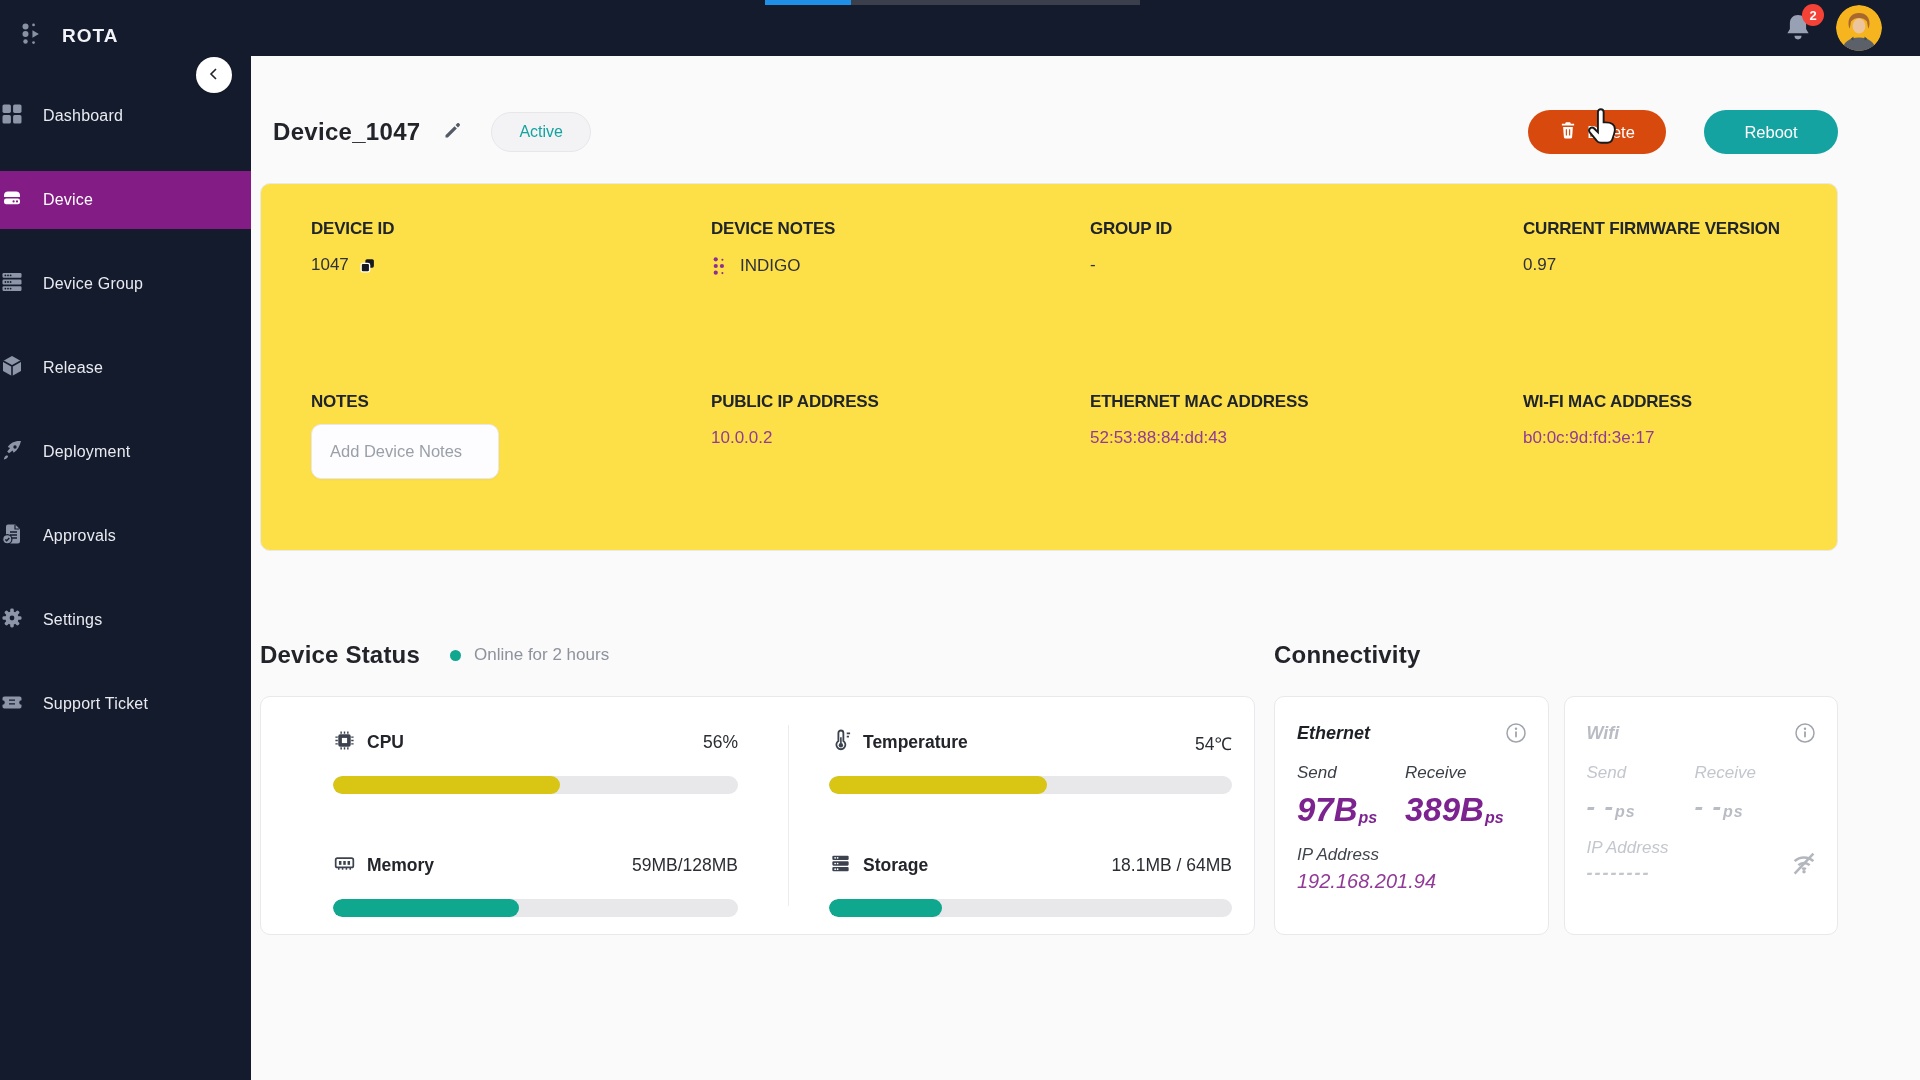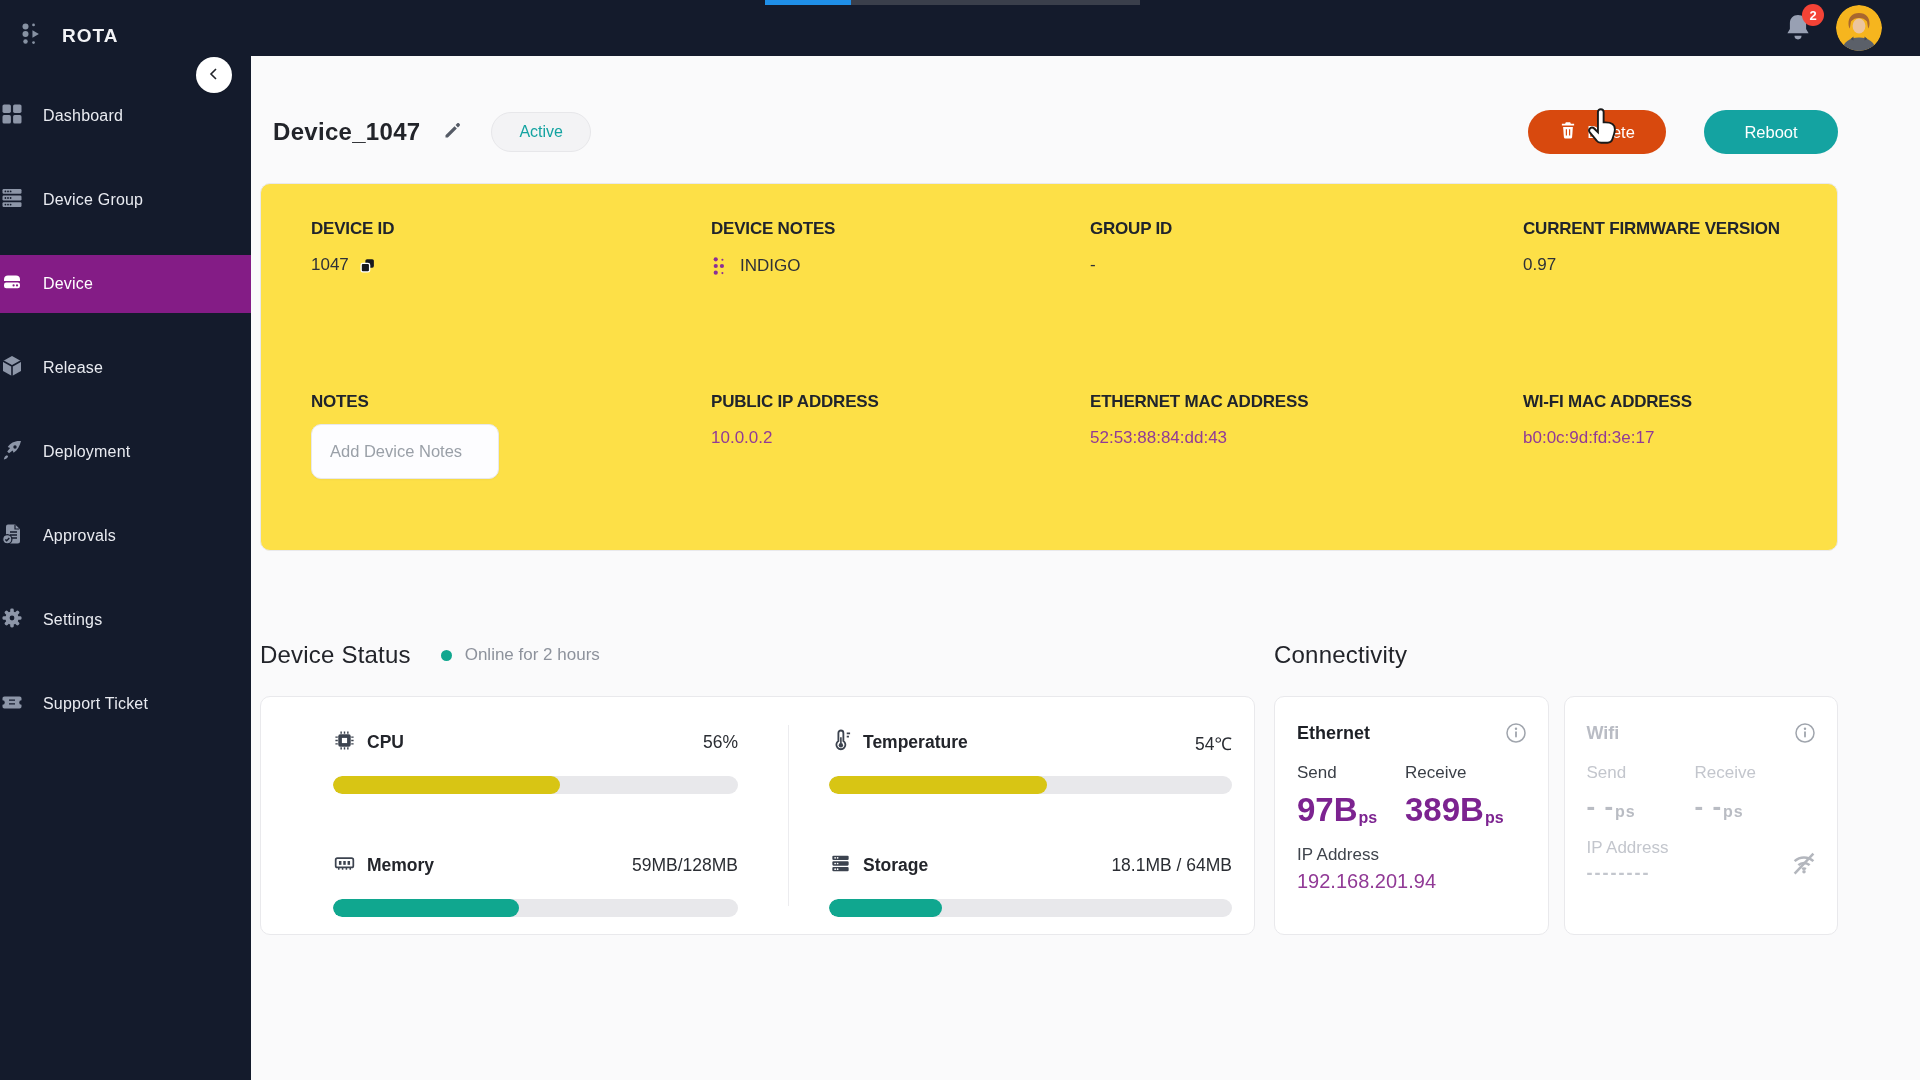--- a/index.html
+++ b/index.html
@@ -80,39 +80,39 @@
   .notes-btn {
     margin-top:12px; width:188px; height:55px; background:#fdfdff; border:1px solid #e8e8ec;
     border-radius:10px; color:#9aa0a8; font-size:16.5px; text-align:left; padding-left:18px;
     font-family:"Liberation Sans",sans-serif; cursor:pointer; box-shadow:0 1px 2px rgba(0,0,0,.03);
   }
   
   .bottom { display:flex; margin-top:89px; }
   .left-col { width:995px; }
   .right-col { margin-left:19px; flex:1; }
   .sec-head { display:flex; align-items:center; height:30px; }
-  .sec-title { font-size:24px; font-weight:400; color:#22242a; letter-spacing:.2px; }
+  .sec-title { font-size:24px; font-weight:700; color:#22242a; letter-spacing:.2px; }
   .online { display:flex; align-items:center; gap:13px; margin-left:30px; }
   .online-dot { width:11px; height:11px; border-radius:50%; background:var(--bar-teal,#10a78f); }
   .online-text { font-size:17px; color:#8d929c; }
   .status-card {
     margin-top:26px; height:239px; background:#fff; border:1px solid #e9e9ec; border-radius:10px;
     position:relative; padding:32px 24px 0 72px;
     display:grid; grid-template-columns:405px 403px; column-gap:91px; row-gap:40px;
   }
   .status-card::after {
     content:""; position:absolute; left:527px; top:28px; bottom:28px; width:1px; background:#ececef;
   }
   .metric-head { display:flex; align-items:center; gap:11px; }
   .m-name { font-size:17.5px; font-weight:700; color:#23252b; }
   .m-value { margin-left:auto; font-size:17.5px; color:#2a2d33; }
   .m-track { margin-top:20px; height:18px; border-radius:9px; background:#e8e8eb; overflow:hidden; }
   .m-fill { height:100%; border-radius:9px; }
   
-  .conn-cards { margin-top:26px; display:flex; gap:15px; }
+  .conn-cards { margin-top:26px; display:flex; gap:15px;font-style:italic; }
   .conn-card {
     flex:1; height:239px; background:#fff; border:1px solid #e9e9ec; border-radius:10px;
     padding:24px 20px 0 22px; position:relative;
   }
   .conn-head { display:flex; align-items:center; }
   .conn-title { font-size:18px; font-weight:700; color:#1d2026; }
   .conn-card.disabled .conn-title { color:#b9bcc4; }
   .info-icon { margin-left:auto; cursor:pointer; display:flex; }
   .sr-grid { display:grid; grid-template-columns:108px auto; margin-top:18px; }
   .sr-label { font-size:17px; color:#3a3f47; }
@@ -182,20 +182,32 @@
     <div class="nav-item">
       <span>
         <svg width="24" height="24" viewBox="0 0 24 24" fill="#8d96a8">
           <rect x="2.5" y="2.5" width="8.4" height="8.4" rx="1.6"></rect>
           <rect x="13.1" y="2.5" width="8.4" height="8.4" rx="1.6"></rect>
           <rect x="2.5" y="13.1" width="8.4" height="8.4" rx="1.6"></rect>
           <rect x="13.1" y="13.1" width="8.4" height="8.4" rx="1.6"></rect>
         </svg>
       </span>
       <span class="nav-label">Dashboard</span>
+    </div>
+
+    <div class="nav-item active">
+      <span>
+        <svg width="24" height="24" viewBox="0 0 24 24">
+          <path d="M4 11V9.5C4 7 5.5 5.5 8 5.5h8c2.5 0 4 1.5 4 4V11z" fill="#ffffff"></path>
+          <rect x="4" y="12.6" width="16" height="5.6" rx="2.2" fill="#ffffff"></rect>
+          <circle cx="13.6" cy="15.4" r="1.1" fill="#841c86"></circle>
+          <circle cx="17" cy="15.4" r="1.1" fill="#841c86"></circle>
+        </svg>
+      </span>
+      <span class="nav-label">Device</span>
     </div>
 
     <div class="nav-item">
       <span>
         <svg width="24" height="24" viewBox="0 0 24 24">
           <g fill="#8d96a8">
             <rect x="2.5" y="3" width="19" height="4.8" rx="1.2"></rect>
             <rect x="2.5" y="9.6" width="19" height="4.8" rx="1.2"></rect>
             <rect x="2.5" y="16.2" width="19" height="4.8" rx="1.2"></rect>
           </g>
@@ -206,32 +218,20 @@
             <circle cx="5.4" cy="12" r=".9"></circle>
               <circle cx="8" cy="12" r=".9"></circle>
               <circle cx="10.6" cy="12" r=".9"></circle>
             <circle cx="5.4" cy="18.6" r=".9"></circle>
               <circle cx="8" cy="18.6" r=".9"></circle>
               <circle cx="10.6" cy="18.6" r=".9"></circle>
           </g>
         </svg>
       </span>
       <span class="nav-label">Device Group</span>
-    </div>
-
-    <div class="nav-item active">
-      <span>
-        <svg width="24" height="24" viewBox="0 0 24 24">
-          <path d="M4 11V9.5C4 7 5.5 5.5 8 5.5h8c2.5 0 4 1.5 4 4V11z" fill="#ffffff"></path>
-          <rect x="4" y="12.6" width="16" height="5.6" rx="2.2" fill="#ffffff"></rect>
-          <circle cx="13.6" cy="15.4" r="1.1" fill="#841c86"></circle>
-          <circle cx="17" cy="15.4" r="1.1" fill="#841c86"></circle>
-        </svg>
-      </span>
-      <span class="nav-label">Device</span>
     </div>
 
     <div class="nav-item">
       <span>
         <svg width="24" height="24" viewBox="0 0 24 24">
           <path d="M12 2l9 5v10l-9 5-9-5V7z" fill="#8d96a8"></path>
           <path d="M3 7l9 5 9-5M12 12v10" stroke="#141b2c" stroke-width="1.6" fill="none"></path>
         </svg>
       </span>
       <span class="nav-label">Release</span>

